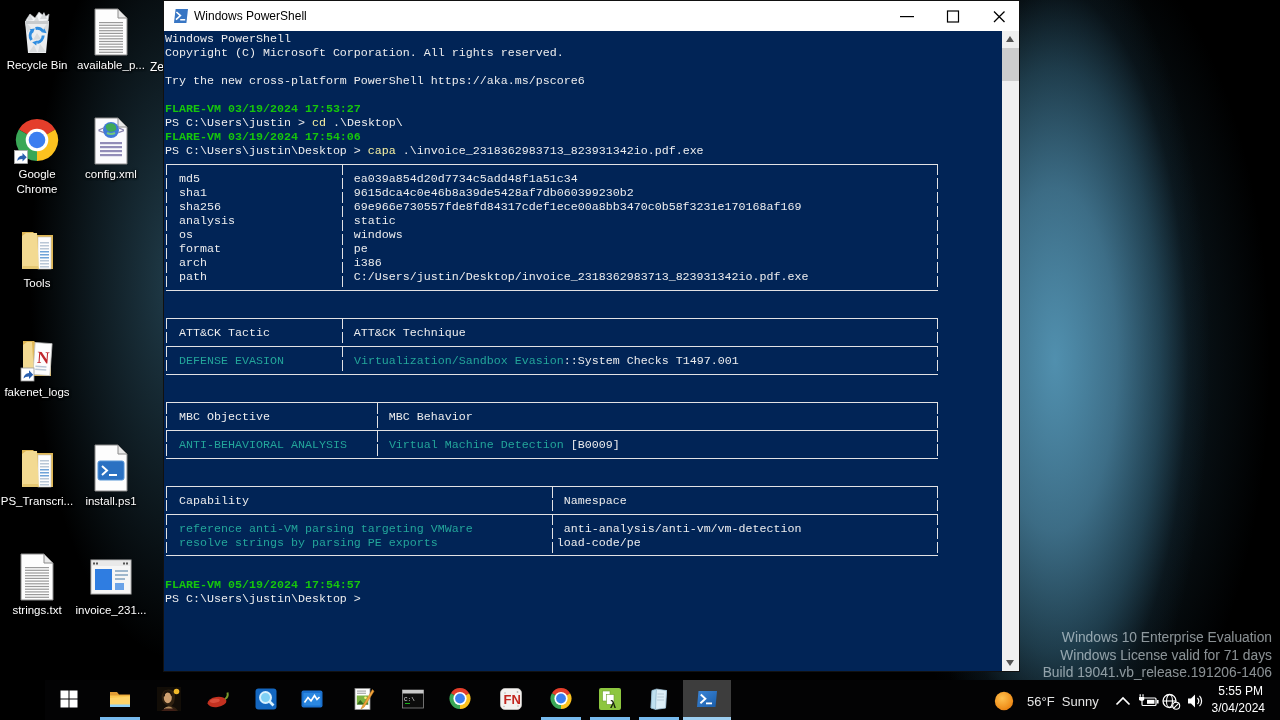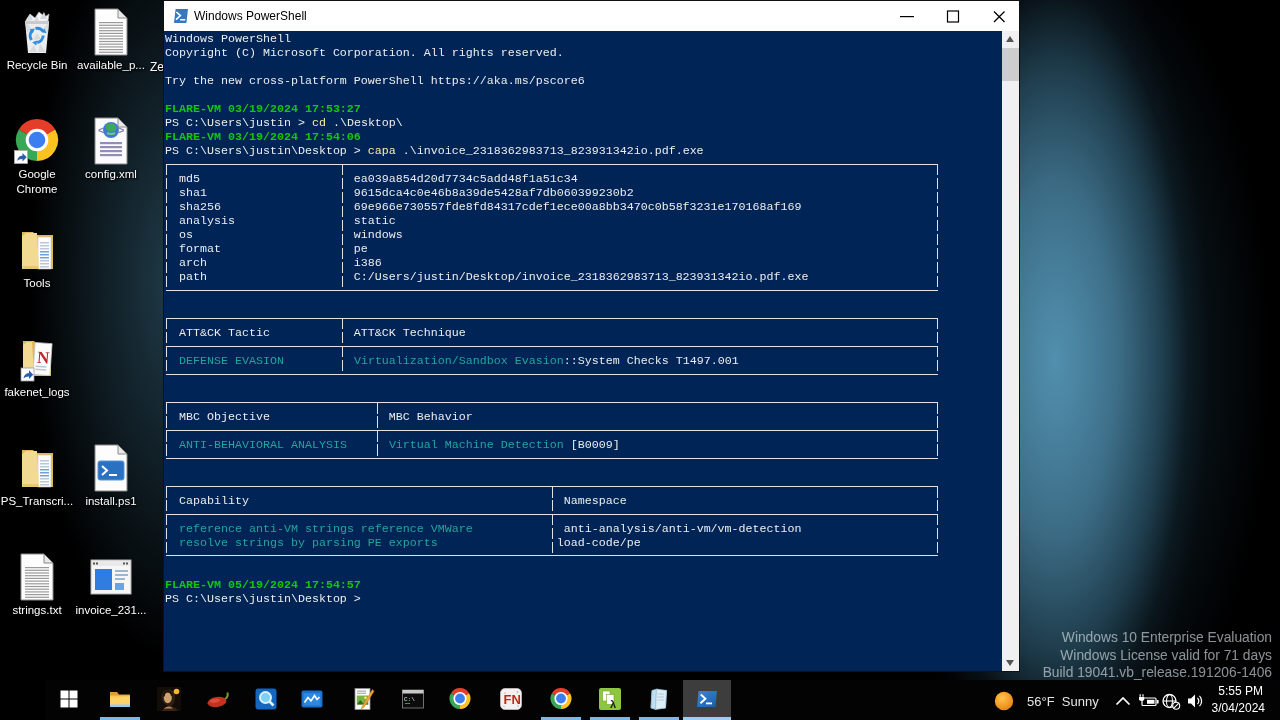--- a/index.html
+++ b/index.html
@@ -238,21 +238,21 @@
 
 
   MBC Objective                 MBC Behavior
 
   <span class="t">ANTI-BEHAVIORAL ANALYSIS</span>      <span class="t">Virtual Machine Detection</span> [B0009]
 
 
 
   Capability                                             Namespace
 
-  <span class="t">reference anti-VM strings reference VMWare</span>             anti-analysis/anti-vm/vm-detection
+  <span class="t">reference anti-VM parsing targeting VMWare</span>             anti-analysis/anti-vm/vm-detection
   <span class="t">resolve strings by parsing PE exports</span>                 load-code/pe
 
 
 <span class="g">FLARE-VM 05/19/2024 17:54:57</span>
 PS C:\Users\justin\Desktop &gt; </pre>
     </div>
 <div id="sbar">
       <svg width="16" height="17" style="top:0">
         <path d="M8 5 L12 11 L4 11 Z" fill="#555"></path>
       </svg>

